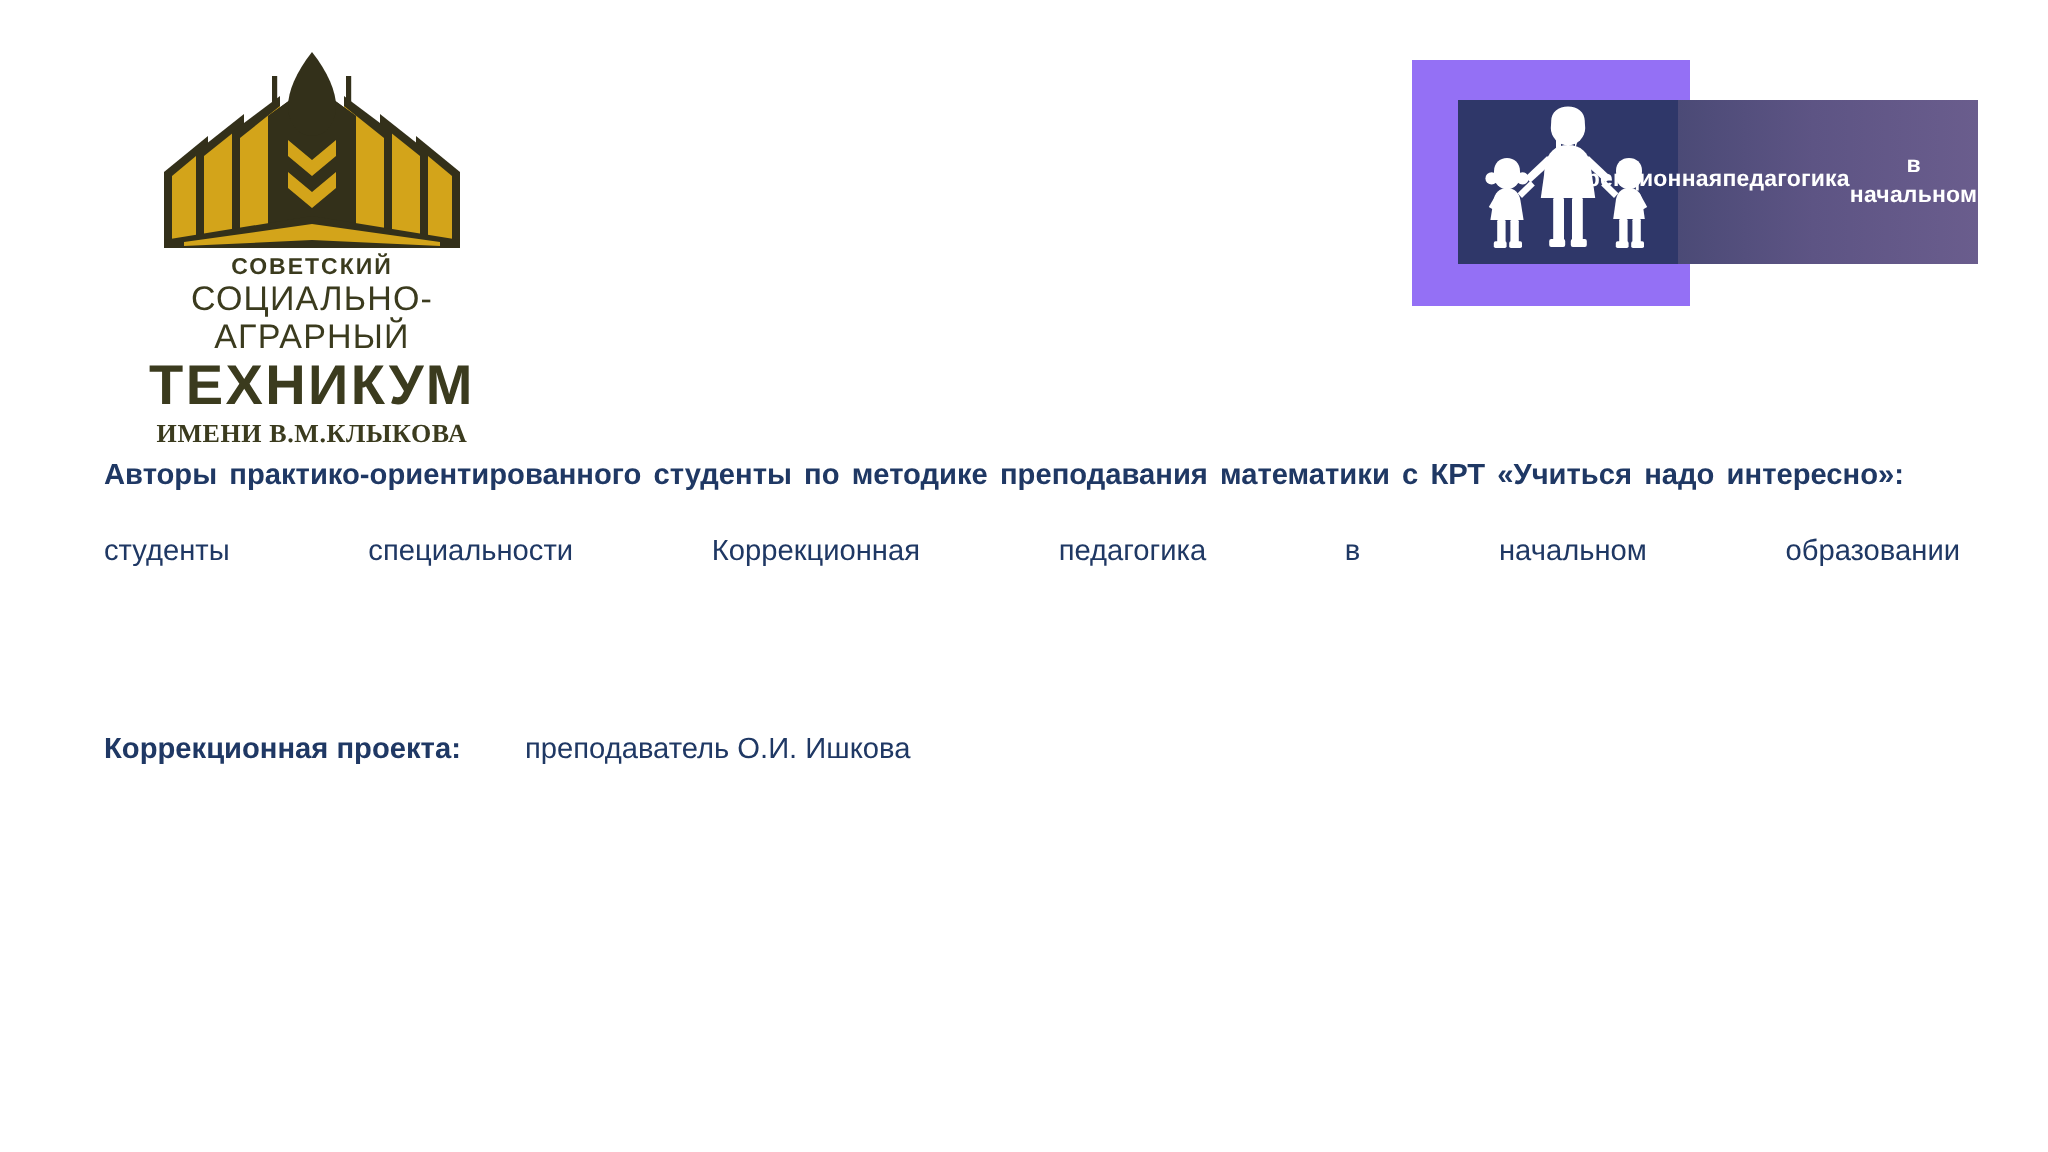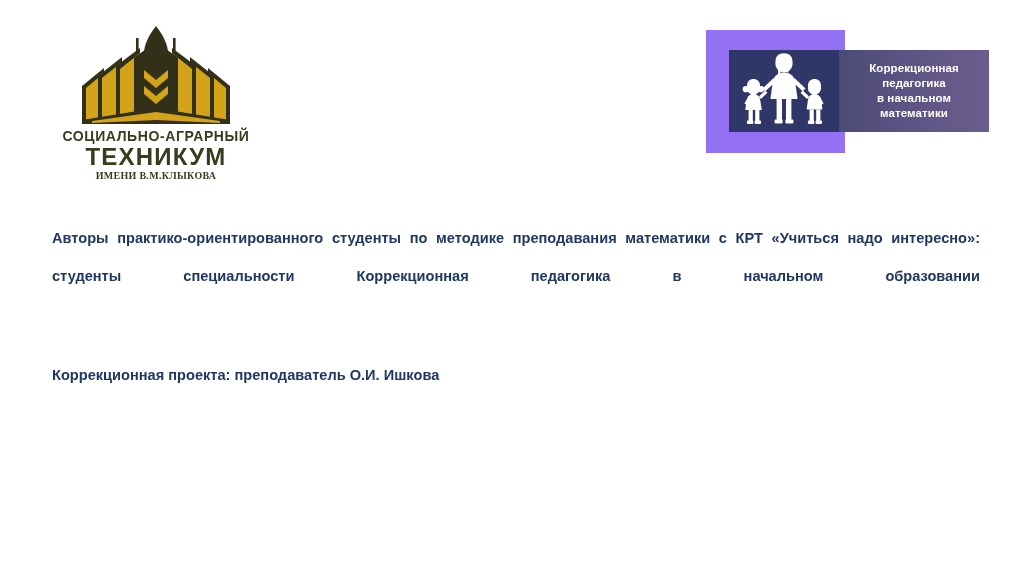--- a/index.html
+++ b/index.html
@@ -46,35 +46,35 @@
     text-align: center;
     color: #3b3b1e;
     line-height: 1.08;
   }
   .logo-line-1 {
     font-size: 11.5px;
     font-weight: 700;
     letter-spacing: 1.0px;
   }
   .logo-line-2 {
-    font-size: 14px;
-    font-weight: 700;
+    font-size: 17px;
+    font-weight: 400;
     letter-spacing: 0.6px;
     margin-top: 1px;
   }
   .logo-line-3 {
-    font-size: 24px;
+    font-size: 28px;
     font-weight: 700;
     letter-spacing: 1.2px;
     margin-top: 0px;
     line-height: 1.05;
   }
   .logo-line-4 {
     font-family: "Liberation Serif", "DejaVu Serif", serif;
-    font-size: 10px;
+    font-size: 13px;
     font-weight: 700;
     letter-spacing: 0.3px;
     margin-top: 2px;
   }
 
   
   .banner {
     position: absolute;
     left: 706px;
     top: 30px;
@@ -100,21 +100,21 @@
   }
   .banner-navy-square svg { display: block; width: 100%; height: 100%; }
   .banner-caption {
     position: absolute;
     left: 133px;
     top: 20px;
     width: 150px;
     height: 82px;
     background: linear-gradient(90deg, #4b4a76 0%, #5d5484 45%, #6a5d8d 100%);
     display: flex;
-    flex-direction: column;
+    flex-direction: row;
     align-items: center;
     justify-content: center;
   }
   .banner-caption span {
     display: block;
     color: #ffffff;
     font-size: 11.5px;
     font-weight: 700;
     line-height: 1.32;
     text-align: center;
@@ -143,21 +143,21 @@
     display: inline-block;
     width: 100%;
   }
   .para-participant {
     margin-top: 24px;
   }
   .para-supervisor {
     margin-top: 22px;
   }
   .b { font-weight: 700; }
-  .n { font-weight: 700; }
+  .n { font-weight: 400; margin-left: 28px; }
 </style>
 </head>
 <body>
 
 <div class="slide">
 
   <div class="logo">
 
     <div class="logo-emblem">
       <svg viewBox="0 0 156 106" xmlns="http://www.w3.org/2000/svg">
@@ -197,20 +197,21 @@
         <path d="M66 62 L78 72 L90 62 L90 70 L78 80 L66 70 Z" fill="#D3A41A"></path>
 
         <path d="M4 96 L78 84 L78 100 L4 100 Z" fill="#33301A"></path>
         <path d="M152 96 L78 84 L78 100 L152 100 Z" fill="#33301A"></path>
         <path d="M14 97 L78 88 L78 96 L14 99 Z" fill="#D3A41A"></path>
         <path d="M142 97 L78 88 L78 96 L142 99 Z" fill="#D3A41A"></path>
       </svg>
     </div>
 
     <div class="logo-text">
+      <div class="logo-line-1">СОВЕТСКИЙ</div>
       <div class="logo-line-2">СОЦИАЛЬНО-АГРАРНЫЙ</div>
       <div class="logo-line-3">ТЕХНИКУМ</div>
       <div class="logo-line-4">ИМЕНИ  В.М.КЛЫКОВА</div>
     </div>
 
   </div>
 
   <div class="banner">
 
     <div class="banner-purple-square"></div>

